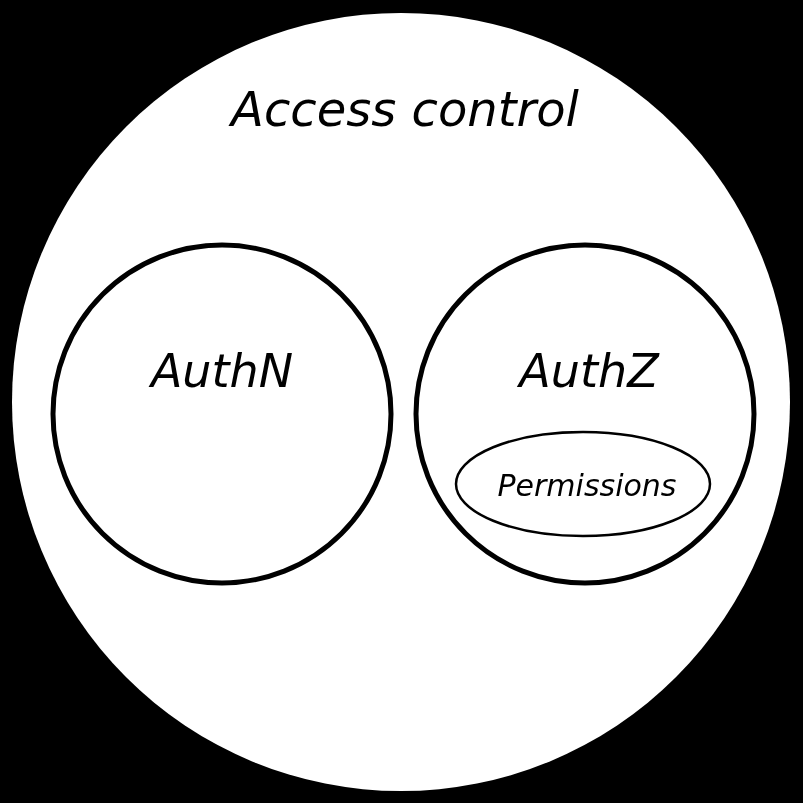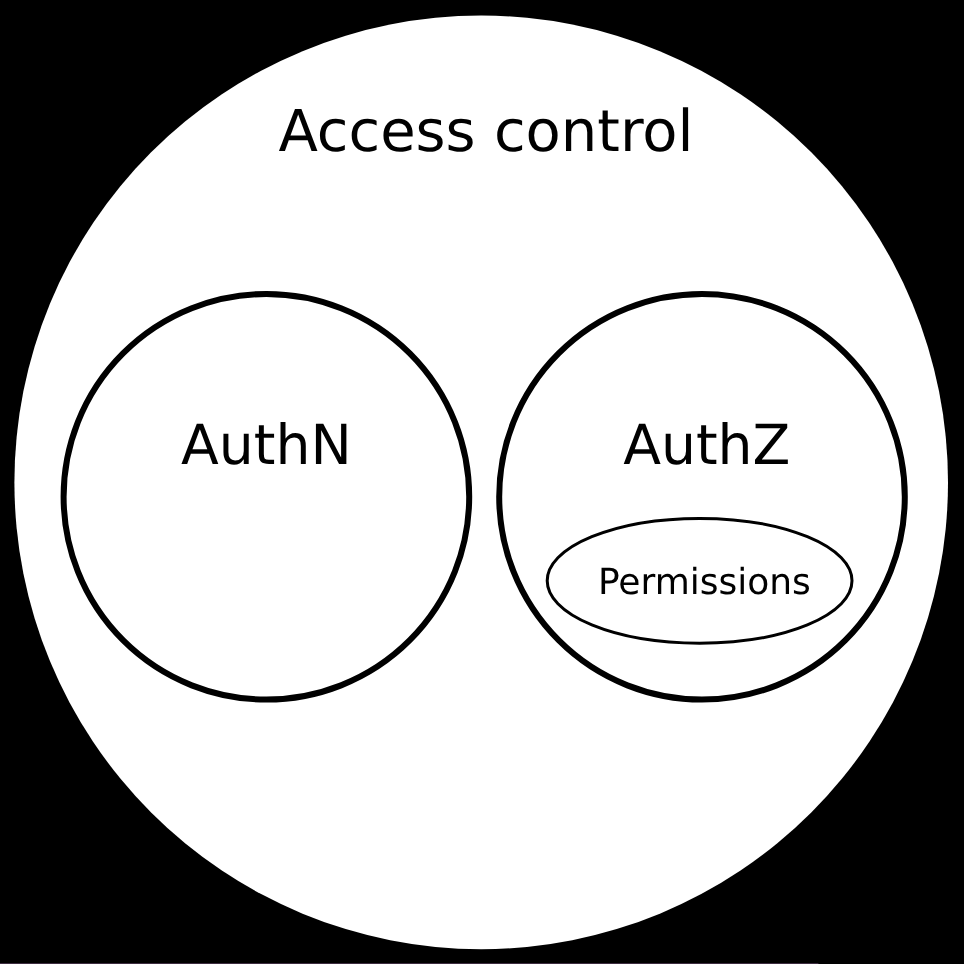--- a/index.html
+++ b/index.html
@@ -11,21 +11,22 @@
   body {
     width: 803px;
     height: 803px;
     overflow: hidden;
     font-family: "DejaVu Sans", sans-serif;
   }
   #diagram-root {
     position: relative;
     width: 682px;
     height: 803px;
-    background: #f0abfc;
+    background: #3b82f6;
+    font-style: italic;
   }
   #venn-svg {
     display: block;
     width: 803px;
     height: 803px;
   }
   .region-fill {
     fill: #ffffff;
   }
   .region-outline {

